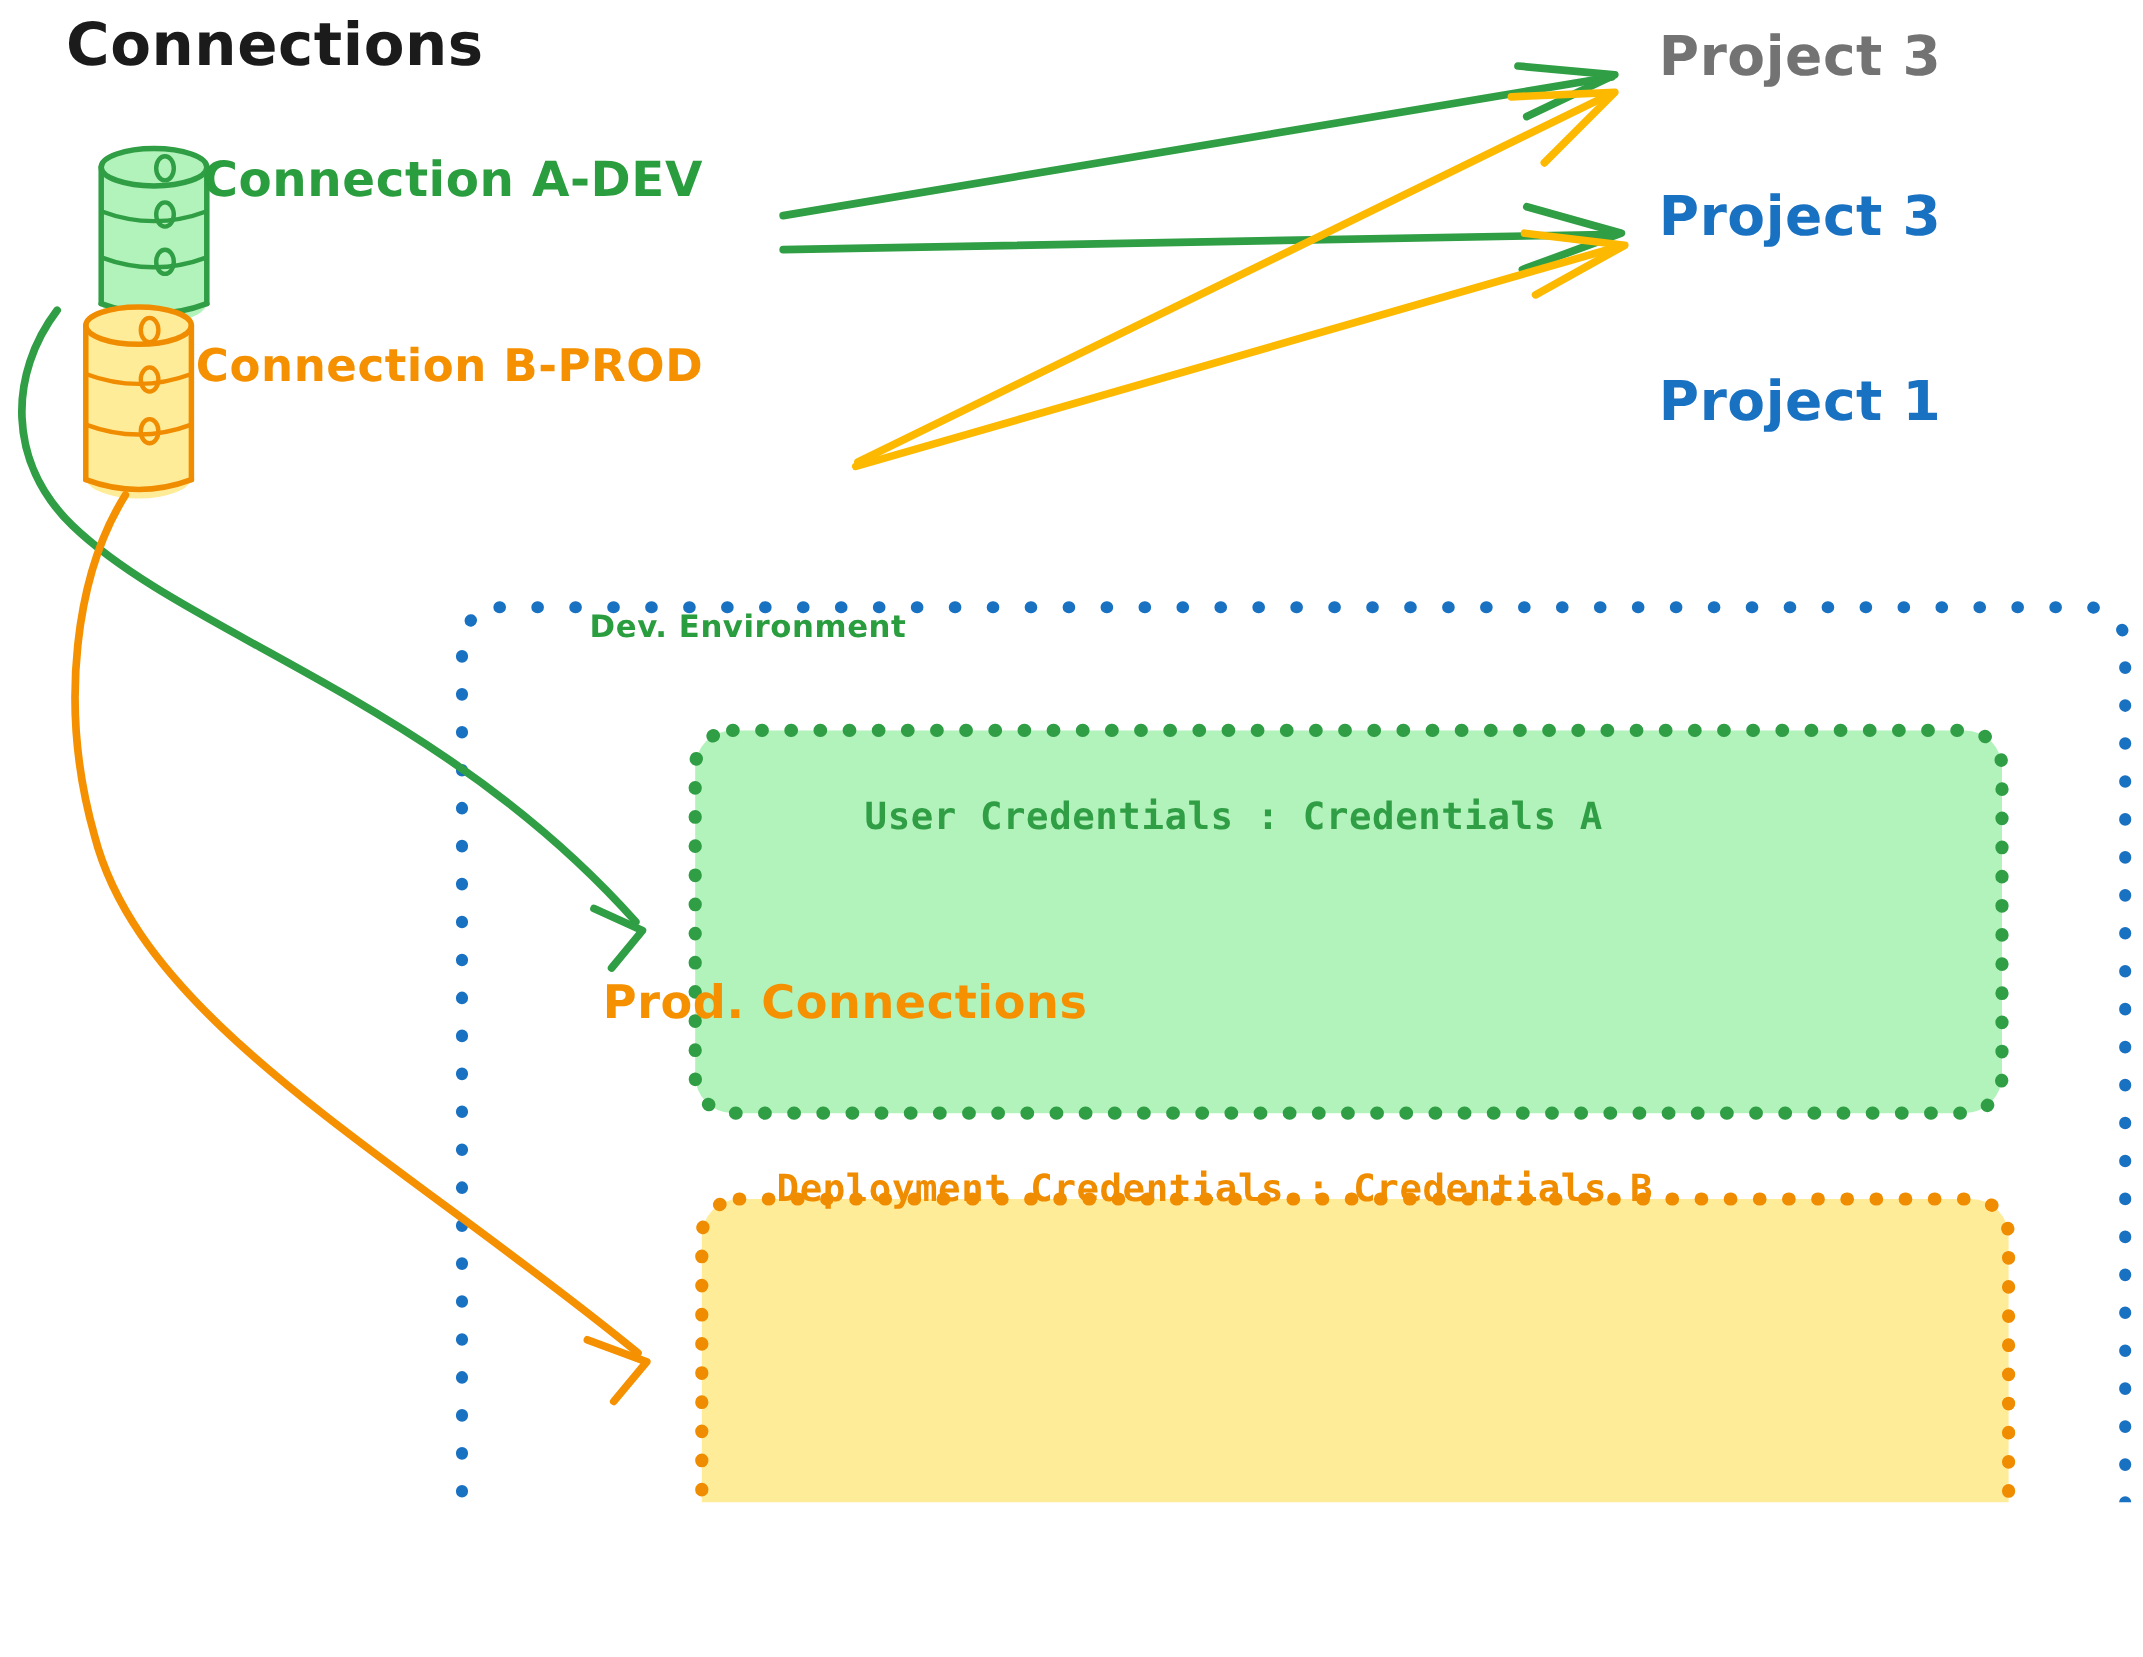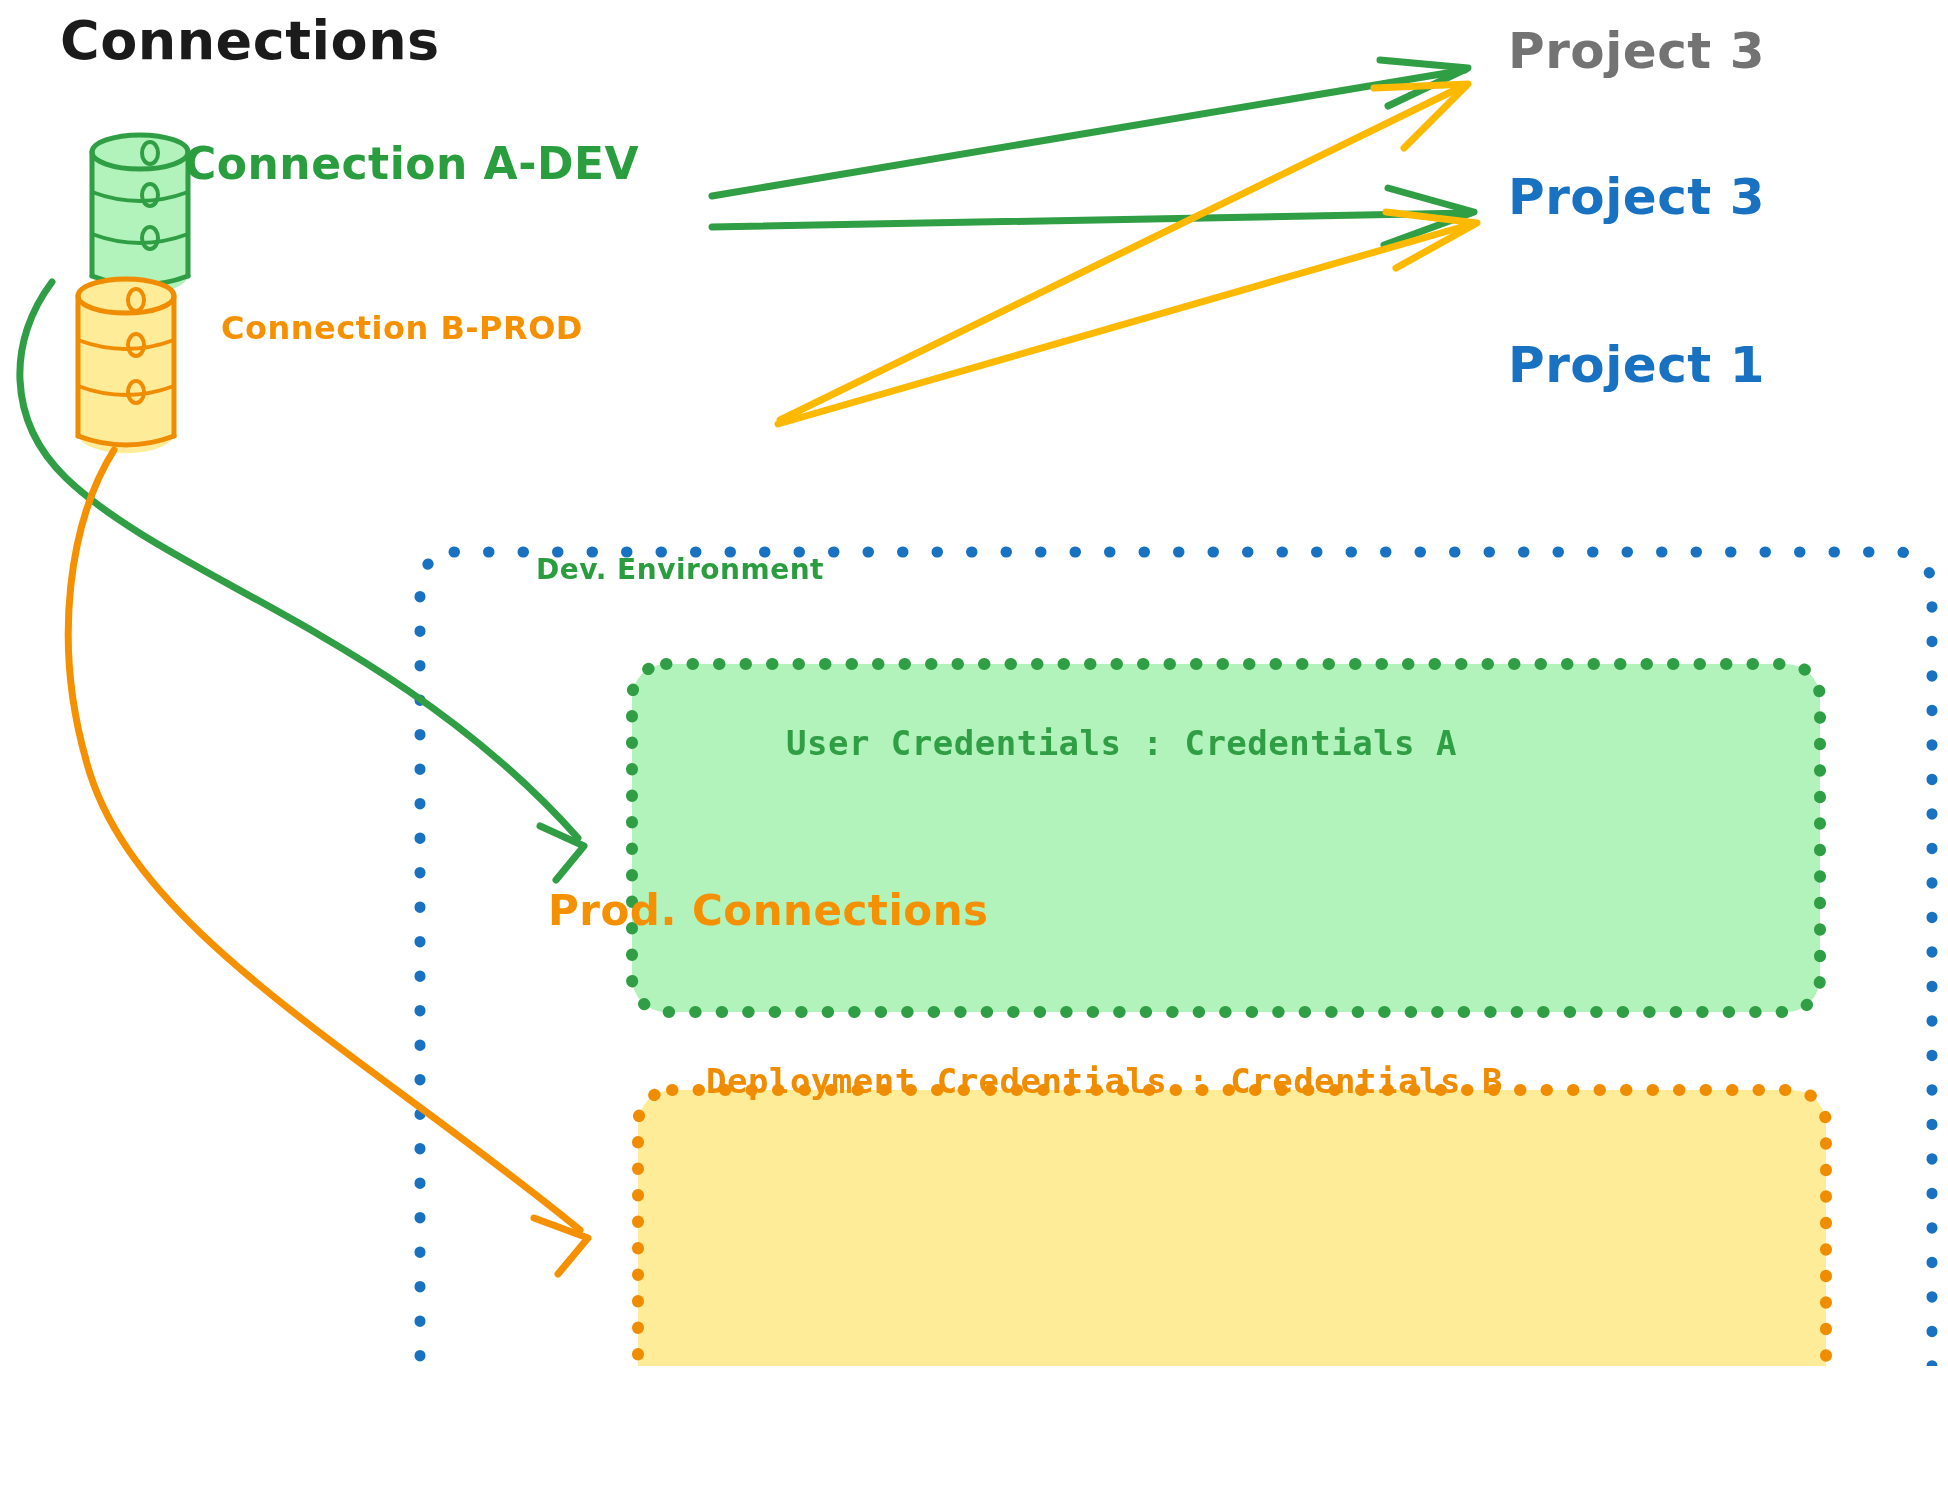--- a/index.html
+++ b/index.html
@@ -42,23 +42,22 @@
     font-size: 54px;
     color: #1b1b1b;
   }
   #label-conn-a {
     left: 184px; top: 142px;
     font-size: 44px;
     color: #2a9d3f;
   }
   #label-conn-b {
     left: 178px; top: 312px;
-    font-size: 32px;
+    font-size: 41px;
     color: #f59100;
-    margin-left: 43px;
   }
   #label-project-3 {
     left: 1508px; top: 26px;
     font-size: 50px;
     color: #737373;
   }
   #label-project-2 {
     left: 1508px; top: 172px;
     font-size: 50px;
     color: #1971c2;

